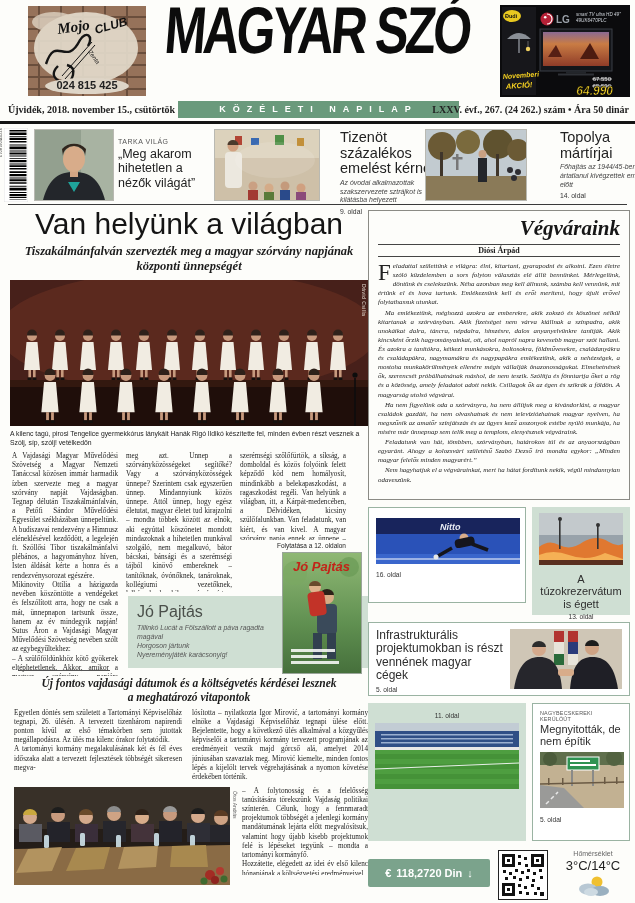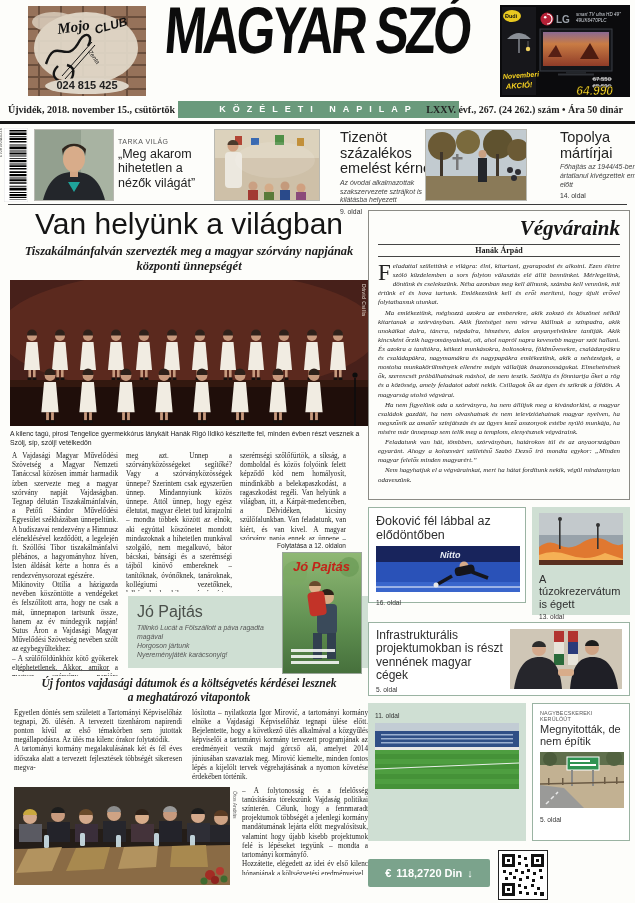--- a/index.html
+++ b/index.html
@@ -10,21 +10,21 @@
   
   .masthead{position:absolute;left:160px;top:6px;width:315px;text-align:center;}
   .mast-title{display:inline-block;font-family:"Liberation Sans",sans-serif;font-weight:bold;
       font-size:50px;letter-spacing:-3px;color:#0c0c0c;text-transform:uppercase;
       transform:scaleY(1.32) skewX(-6deg);transform-origin:center;line-height:1;white-space:nowrap;}
   .mast-url{margin-top:12px;font-size:8px;letter-spacing:6.5px;color:#49604f;font-weight:bold;}
   .tagline-bar{position:absolute;left:178px;top:101px;width:281px;height:17px;line-height:17px;
       text-align:center;color:#fff;font-size:9px;font-weight:bold;letter-spacing:7px;}
   .hdr-date{position:absolute;left:8px;top:104px;font-family:"Liberation Serif",serif;
       font-weight:bold;font-size:10px;color:#222;}
-  .hdr-issue{position:absolute;right:12px;top:104px;font-family:"Liberation Serif",serif;
+  .hdr-issue{position:absolute;right:6px;top:104px;font-family:"Liberation Serif",serif;
       font-weight:bold;font-size:10px;color:#222;}
   .hdr-rule{position:absolute;left:0;top:121px;width:635px;height:3px;background:#141414;}
 
   
   .t-photo{position:absolute;border:1px solid #b9b9b2;}
   .t-title{font-size:14.5px;line-height:1.08;color:#222;}
   .t-quote{font-size:12.5px;line-height:1.15;color:#222;}
   .t-kicker{font-size:7px;letter-spacing:.5px;color:#555;margin-bottom:2px;}
   .t-lead{font-size:6.9px;line-height:1.25;font-style:italic;color:#444;margin-top:2px;}
   .t-page{font-size:6.8px;color:#333;margin-top:3px;}
@@ -67,21 +67,21 @@
       border-top:1px solid #444;border-bottom:1px solid #444;padding:1px 0;margin:3px 0 4px;}
   .ed-p{font-family:"Liberation Serif",serif;font-style:italic;font-size:6.9px;line-height:1.32;
       text-align:justify;color:#1d1d1d;margin:0 0 1px;text-indent:7px;}
   .ed-p.first{text-indent:0;}
   .dropcap{float:left;font-family:"Liberation Serif",serif;font-style:normal;font-size:23px;
       line-height:.85;padding:2px 2px 0 0;color:#222;}
   .row1,.row2{display:flex;gap:6px;margin-top:7px;align-items:flex-start;}
   .sb-title{font-size:12.5px;line-height:1.12;color:#2e2e2e;}
   .sb-page{font-size:6.6px;color:#333;margin-top:3px;}
   .box-w{border:1px solid #9ab3a2;background:#fff;box-sizing:border-box;padding:6px 7px;}
-  .box-g{background:#cfdfd3;box-sizing:border-box;padding:6px 7px;}
+  .box-g{background:#cfdfd3;box-sizing:border-box;padding:6px 7px;text-align:center;}
   .djoko{width:158px;height:96px;}
   .tuzok{width:98px;height:108px;}
   .infra{margin-top:7px;height:74px;display:flex;gap:6px;}
   .stadion{width:158px;height:138px;}
   .kerul{width:98px;height:138px;}
   .kicker2{font-size:5.4px;letter-spacing:.2px;color:#555;margin-bottom:1px;}
   .sb-foot{display:flex;gap:8px;margin-top:9px;align-items:flex-start;}
   .euro-bar{width:122px;height:28px;margin-top:9px;border-radius:2px;color:#fff;
       display:flex;align-items:center;justify-content:center;gap:5px;font-weight:bold;font-size:11px;}
   .qr{width:50px;height:50px;border:1px solid #222;background:#fff;padding:2px;box-sizing:border-box;}
@@ -419,31 +419,30 @@
 Hozzátette, elégedett az idei év első kilenc hónapjának a költségvetési eredményeivel.
 A 74 milliárd dináros költségvetésből kilenc hónap alatt 54 milliárd dinárt költöttek el.</div>
 
     </div>
   </div>
 
   <div class="sidebar">
 
     <div class="ed-box">
       <div class="ed-title">Végváraink</div>
-      <div class="ed-byline">Hanák Árpád</div>
+      <div class="ed-byline">Diósi Árpád</div>
       <p class="ed-p first"><span class="dropcap">F</span><span>eladattal születtünk e világra: élni, kitartani, gyarapodni és alkotni. Ezen életre szóló küzdelemben a sors folyton választás elé állít bennünket. Mérlegelünk, döntünk és cselekszünk. Néha azonban meg kell állnunk, számba kell vennünk, mit értünk el és hova tartunk. Emlékeznünk kell és erőt meríteni, hogy újult erővel folytathassuk utunkat.</span></p>
       <p class="ed-p">Ma emlékeztünk, méghozzá azokra az emberekre, akik zokszó és köszönet nélkül kitartanak a szórványban. Akik fizetséget nem várva kiállnak a színpadra, akik unokáikat dalra, táncra, népdalra, hímzésre, dalos anyanyelvünkre tanítják. Akik kincsként őrzik hagyományainkat, ott, ahol napról napra kevesebb magyar szót hallani. És azokra a tanítókra, kétkezi munkásokra, boltosokra, földművesekre, családanyákra és családapákra, nagymamákra és nagypapákra emlékeztünk, akik a nehézségek, a mostoha munkakörülmények ellenére mégis vállalják önazonosságukat. Elmehetnének ők, szerencsét próbálhatnának máshol, de nem teszik. Szólítja és fönntartja őket a rög és a közösség, amely feladatot adott nekik. Csillagok ők az égen és szikrák a földön. A magyarság utolsó végvárai.</p>
       <p class="ed-p">Ha nem figyelünk oda a szórványra, ha nem állítjuk meg a kivándorlást, a magyar családok gazdáit, ha nem olvashatnak és nem televíziózhatnak magyar nyelven, ha megszűnik az amatőr színjátszás és az ügyes kezű asszonyok estébe nyúló munkája, ha misére már ünnepnap sem telik meg a templom, elenyésznek végváraink.</p>
       <p class="ed-p">Feladatunk van hát, tömbben, szórványban, határokon túl és az anyaországban egyaránt. Ahogy a kolozsvári születésű Szabó Dezső író mondta egykor: „Minden magyar felelős minden magyarért.”</p>
       <p class="ed-p">Nem hagyhatjuk el a végvárainkat, mert ha hátat fordítunk nekik, végül mindannyian odaveszünk.</p>
     </div>
 
     <div class="row1">
       <div class="box-w djoko">
-        <div class="sb-title">Đoković fél lábbal az elődöntőben</div>
         <svg width="144" height="46" viewBox="0 0 144 46" style="margin-top:4px;">
           <rect width="144" height="46" fill="#2a52b8"></rect>
           <rect width="144" height="16" fill="#18245c"></rect>
           <text x="64" y="12" font-size="9" font-weight="bold" font-style="italic" fill="#e8ecf4">Nitto</text>
           <rect y="36" width="144" height="10" fill="#3a66cc"></rect>
           <line x1="0" y1="41" x2="144" y2="41" stroke="#fff" stroke-width="1"></line>
           <g>
             <circle cx="88" cy="20" r="4.5" fill="#d8ac8a"></circle>
             <rect x="78" y="22" width="20" height="9" rx="4" fill="#15151c" transform="rotate(-12 78 22)"></rect>
             <line x1="76" y1="30" x2="62" y2="38" stroke="#15151c" stroke-width="3.5"></line>
@@ -586,16 +585,26 @@
               <rect x="23" y="33" width="3" height="3"></rect>
               <rect x="30" y="31" width="3" height="3"></rect>
             <rect x="36" y="34" width="3" height="3"></rect>
               <rect x="18" y="38" width="3" height="3"></rect>
               <rect x="25" y="39" width="3" height="3"></rect>
               <rect x="33" y="39" width="3" height="3"></rect>
               <rect x="39" y="39" width="4" height="4"></rect>
           </g>
         </svg>
       </div>
+      <div class="weather">
+        <div class="w-label">Hőmérséklet</div>
+        <div class="w-temp">3°C/14°C</div>
+        <svg width="36" height="22" viewBox="0 0 36 22">
+          <circle cx="22" cy="8" r="5.5" fill="#f0c030"></circle>
+          <ellipse cx="13" cy="15" rx="9" ry="5.5" fill="#b8c8d4"></ellipse>
+          <ellipse cx="25" cy="17" rx="9" ry="5" fill="#9ab0c0"></ellipse>
+          <ellipse cx="16" cy="18" rx="7" ry="4" fill="#cddae2"></ellipse>
+        </svg>
+      </div>
     </div>
   </div>
 
 </div>
 
 </body></html>

